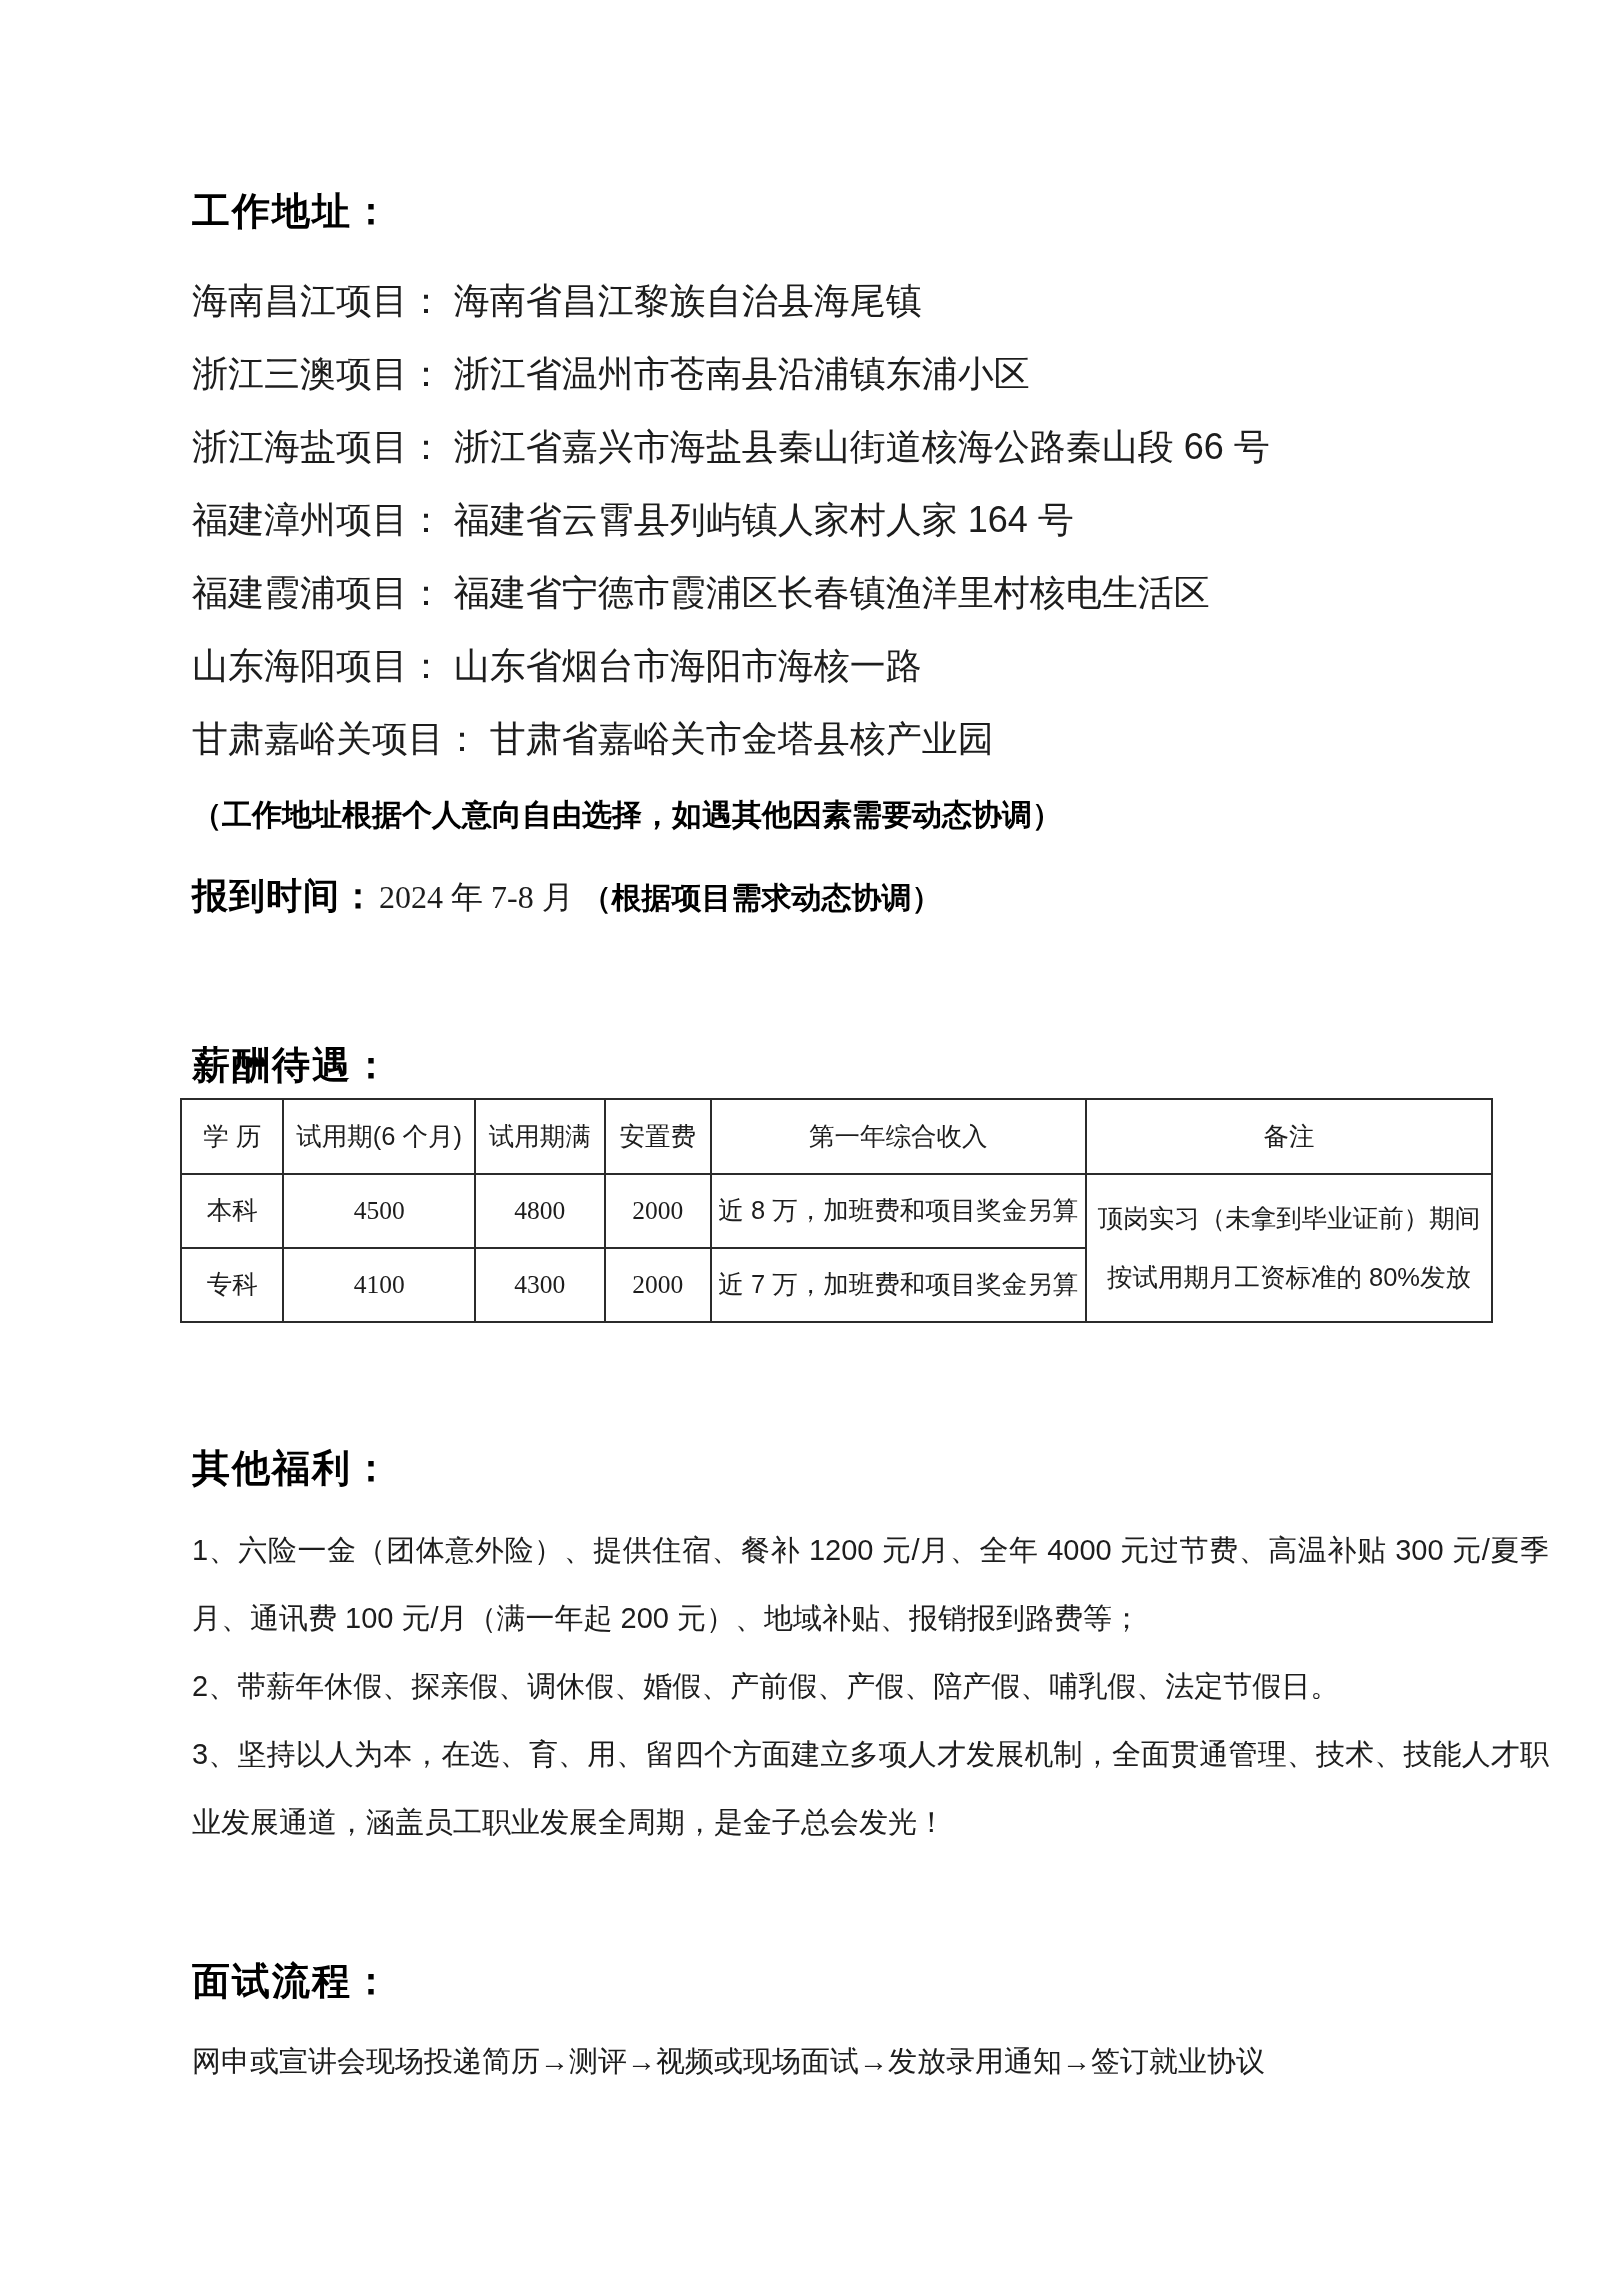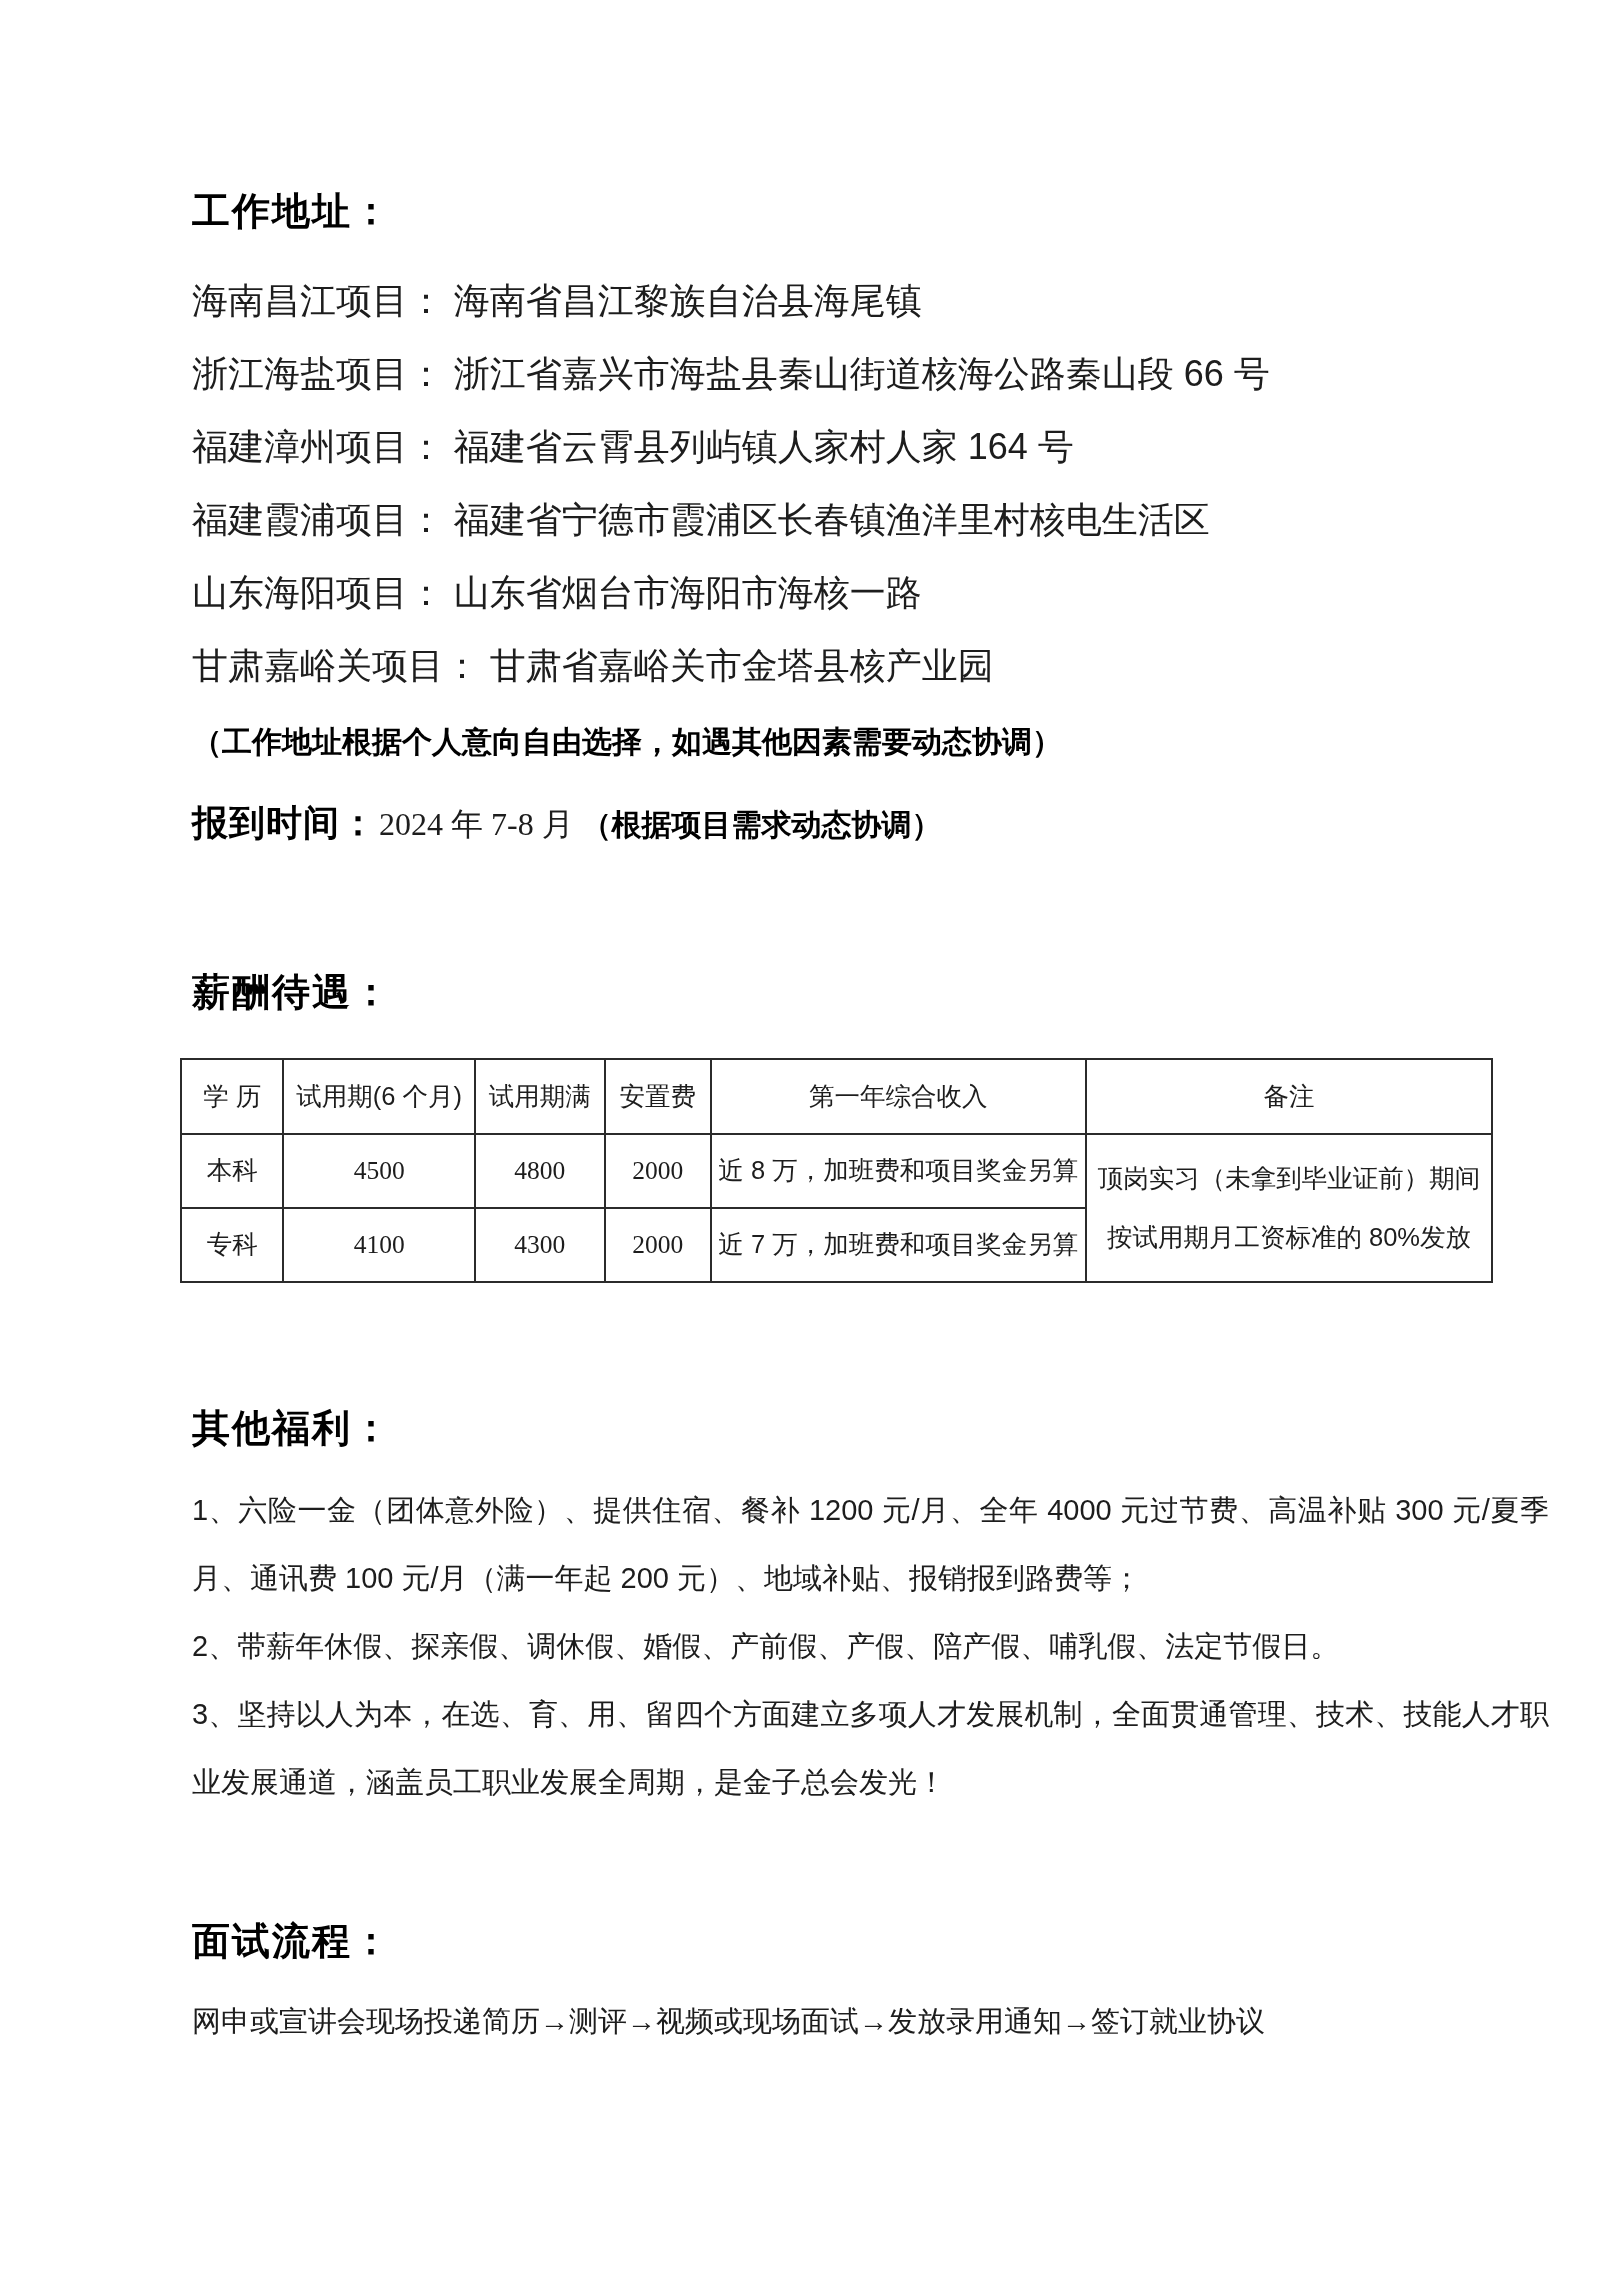--- a/index.html
+++ b/index.html
@@ -56,21 +56,21 @@
     margin-left: 2px;
   }
   .report-note {
     font-size: 30px;
     font-weight: 700;
     color: #000000;
     margin-left: 7.8px;
   }
   .salary-heading { margin-top: 106px; }
   table.salary-table {
-    margin-top: 40px;
+    margin-top: 7px;
     margin-left: -11.8px;
     width: 1313px;
     border-collapse: collapse;
     table-layout: fixed;
   }
   table.salary-table td, table.salary-table th {
     border: 2px solid #2b2b2b;
     font-weight: 400;
     text-align: center;
     vertical-align: middle;
@@ -116,20 +116,23 @@
 </head>
 <body>
 
 <div class="page">
 
   <div class="sec-heading">工作地址：</div>
 
   <div class="addr-list">
     <div class="addr-row">
       <span class="addr-label">海南昌江项目：</span><span>海南省昌江黎族自治县海尾镇</span>
+    </div>
+    <div class="addr-row">
+      <span class="addr-label">浙江三澳项目：</span><span>浙江省温州市苍南县沿浦镇东浦小区</span>
     </div>
     <div class="addr-row">
       <span class="addr-label">浙江海盐项目：</span><span>浙江省嘉兴市海盐县秦山街道核海公路秦山段 66 号</span>
     </div>
     <div class="addr-row">
       <span class="addr-label">福建漳州项目：</span><span>福建省云霄县列屿镇人家村人家 164 号</span>
     </div>
     <div class="addr-row">
       <span class="addr-label">福建霞浦项目：</span><span>福建省宁德市霞浦区长春镇渔洋里村核电生活区</span>
     </div>

